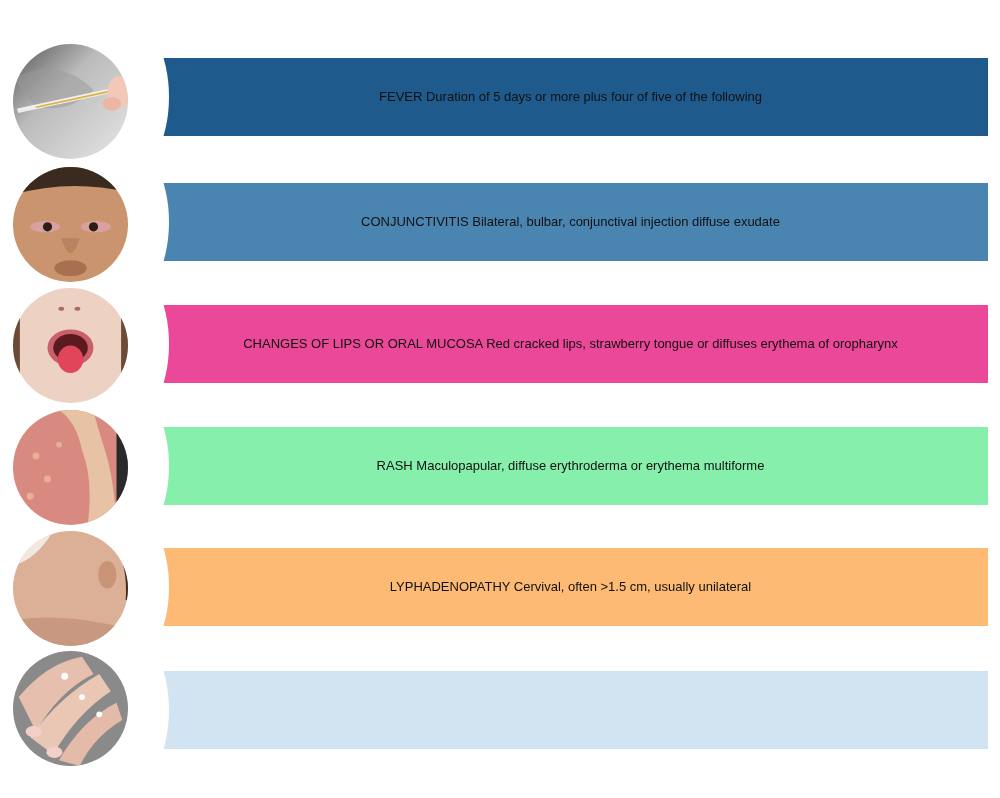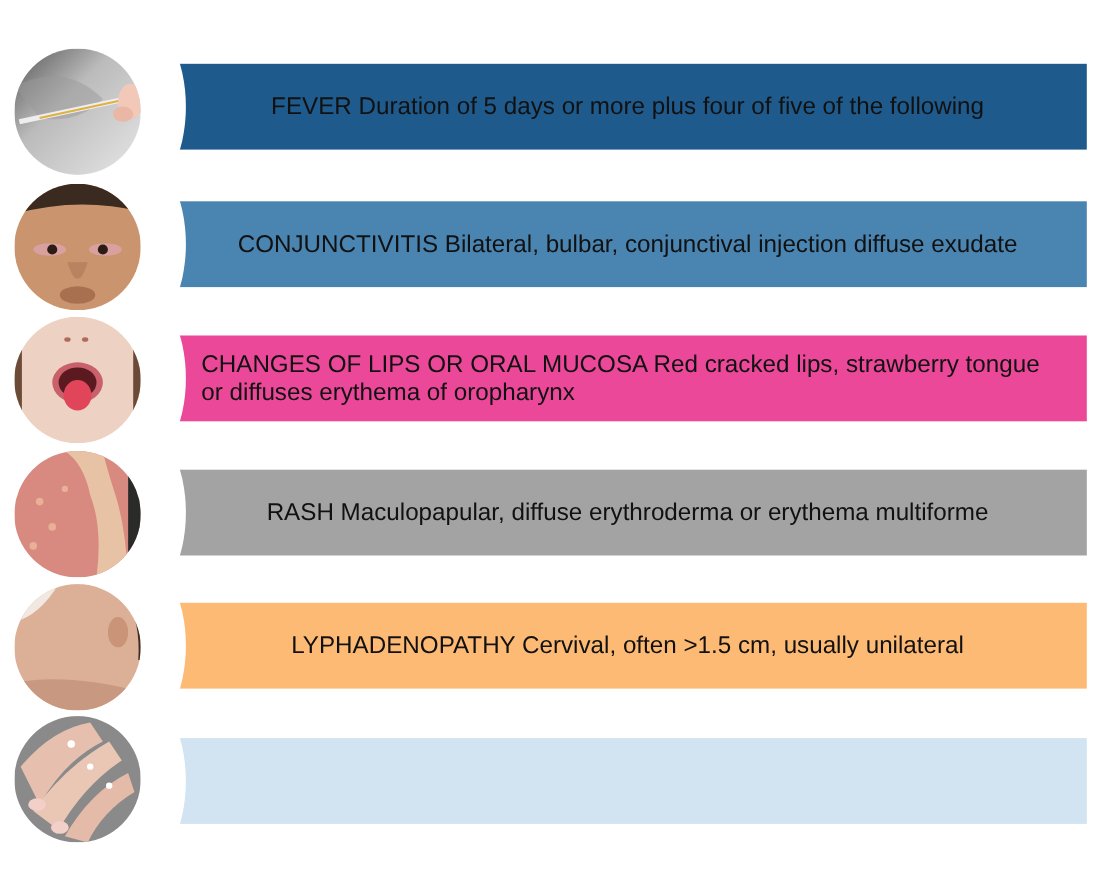--- a/index.html
+++ b/index.html
@@ -1,21 +1,21 @@
 <!DOCTYPE html>
 <html><head>
 <meta charset="utf-8">
 <style>
   html, body { margin: 0; padding: 0; background: #ffffff; }
   body { width: 1000px; height: 798px; position: relative; overflow: hidden;
          font-family: "Liberation Sans", "DejaVu Sans", sans-serif; }
   .row { position: absolute; left: 0; width: 1000px; }
   .bar { position: absolute; left: 133px; width: 855px; top: 0; height: 78px;
-         display: flex; align-items: center; justify-content: center; text-align: left;
-         color: #111111; font-size: 22px; line-height: 26px; box-sizing: border-box;
+         display: flex; align-items: center; justify-content: center; text-align: right;
+         color: #111111; font-size: 13px; line-height: 26px; box-sizing: border-box;
          padding: 0 30px 0 50px; }
   .bar-cut { position: absolute; left: -7px; top: 50%; width: 86px; height: 160px;
              transform: translate(-50%, -50%); border-radius: 50%; background: #ffffff; }
   .bar-text { position: relative; z-index: 1; }
   .photo { position: absolute; left: 13px; width: 115px; height: 115px; border-radius: 50%;
            overflow: hidden; }
   .photo svg { width: 100%; height: 100%; display: block; }
 </style>
 </head>
 <body>
@@ -76,21 +76,21 @@
       <ellipse cx="42" cy="18" rx="2.5" ry="1.8" fill="#b06a5c"></ellipse>
       <ellipse cx="56" cy="18" rx="2.5" ry="1.8" fill="#b06a5c"></ellipse>
       <ellipse cx="50" cy="52" rx="20" ry="16" fill="#c9606a"></ellipse>
       <ellipse cx="50" cy="52" rx="15" ry="12" fill="#5a1a20"></ellipse>
       <ellipse cx="50" cy="62" rx="11" ry="12" fill="#e0455a"></ellipse>
     </svg>
   </div>
 </div>
 
 <div class="row" style="top:427px;">
-  <div class="bar" style="background:#a3a3a3;">
+  <div class="bar" style="background:#86efac;">
     <div class="bar-cut"></div>
     <span class="bar-text">RASH Maculopapular, diffuse erythroderma or erythema multiforme</span>
   </div>
   <div class="photo" style="top:-17px;">
     <svg viewBox="0 0 100 100">
       <rect width="100" height="100" fill="#d88a80"></rect>
       <circle cx="20" cy="40" r="3" fill="#f0c0a0" opacity="0.7"></circle>
       <circle cx="30" cy="60" r="3" fill="#f0c0a0" opacity="0.7"></circle>
       <circle cx="15" cy="75" r="3" fill="#f0c0a0" opacity="0.7"></circle>
       <circle cx="40" cy="30" r="2.5" fill="#f0c0a0" opacity="0.7"></circle>

